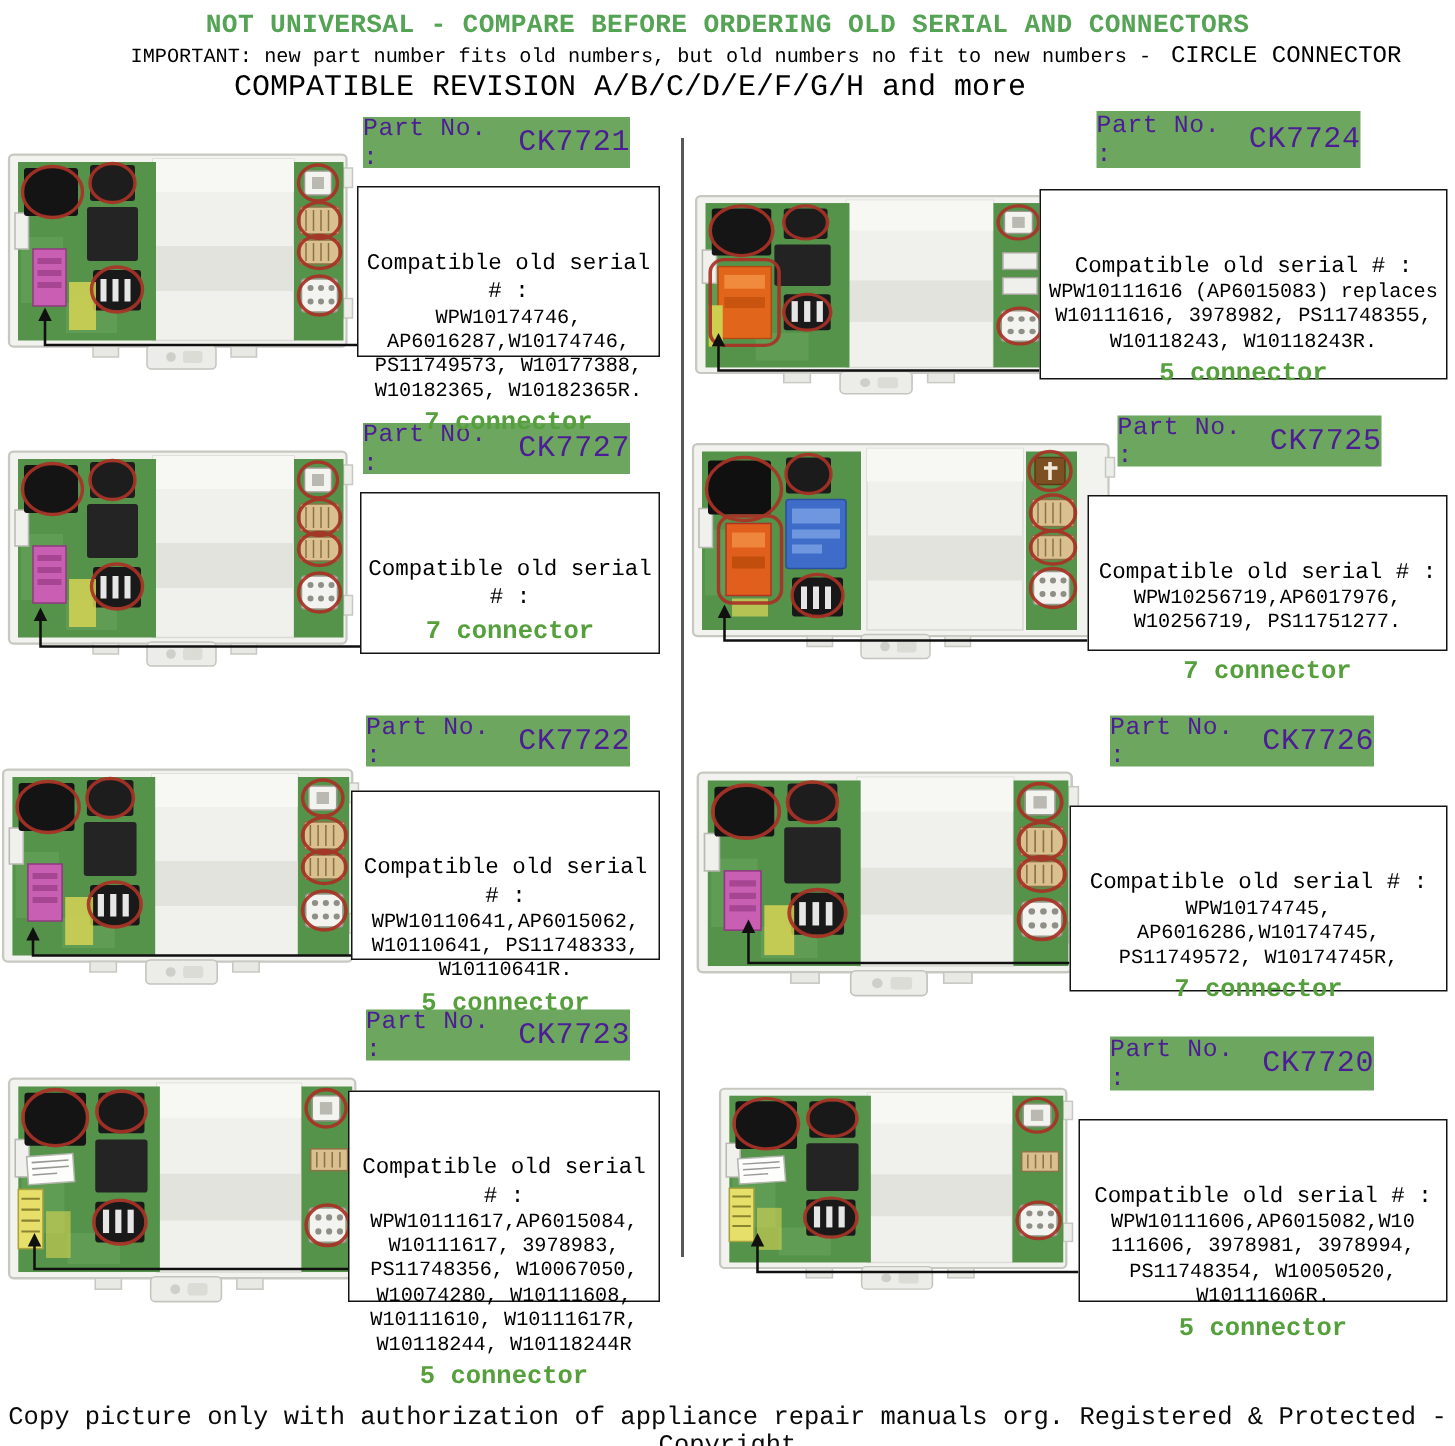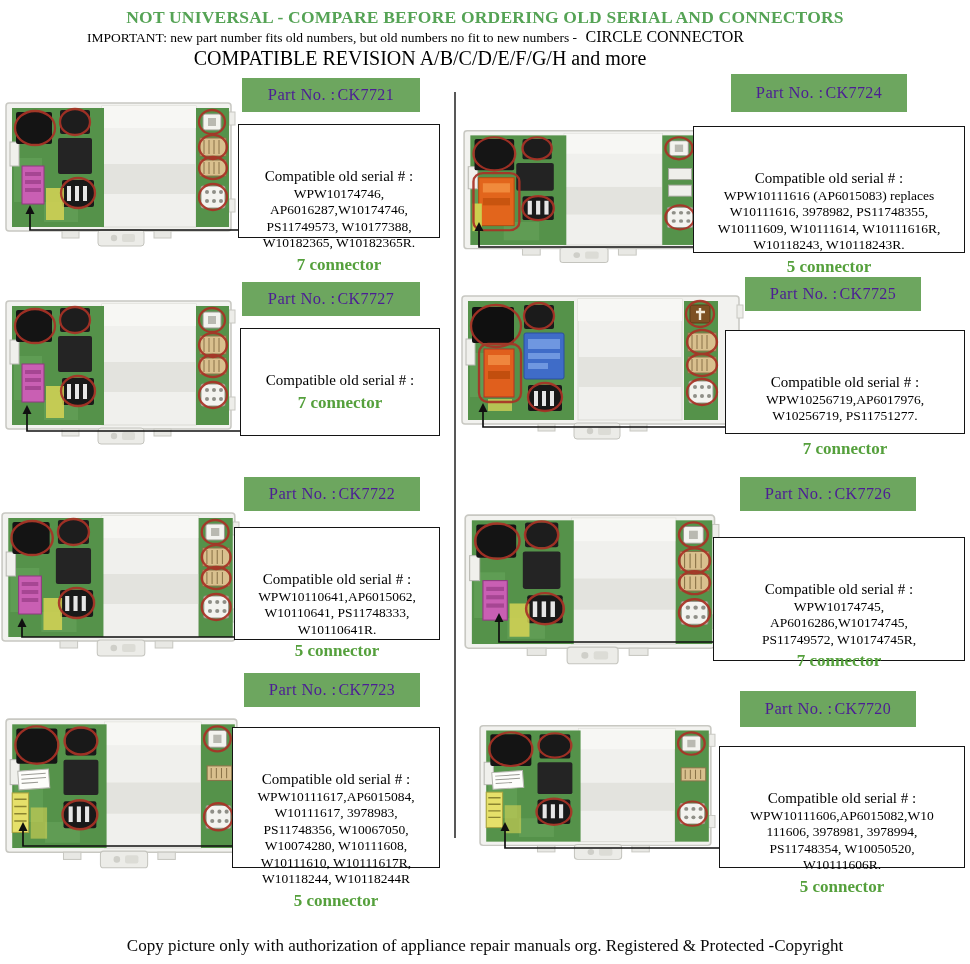--- a/index.html
+++ b/index.html
@@ -1,26 +1,26 @@
 <!DOCTYPE html>
 <html><head>
 <meta charset="utf-8">
 <style>
   html,body{margin:0;padding:0;background:#fff;}
   #canvas{position:relative;width:970px;height:964px;background:#ffffff;overflow:hidden;
-          font-family:Liberation Serif, serif;color:#000;}
+          font-family:Liberation Mono, monospace;color:#000;}
   .hdr-title{position:absolute;top:7px;left:0;width:100%;text-align:center;
              color:#55a355;font-weight:bold;font-size:17.5px;letter-spacing:.2px;}
   .hdr-important{position:absolute;top:28px;left:87px;font-size:13.5px;white-space:nowrap;}
   .hdr-important .circ{font-size:16px;margin-left:5px;}
   .hdr-revision{position:absolute;top:47px;left:0;width:840px;text-align:center;font-size:20px;}
   .part-label{position:absolute;background:#6da65f;color:#4c1d95;
               display:flex;align-items:center;justify-content:center;
               font-size:16.5px;letter-spacing:.4px;box-sizing:border-box;}
-  .part-label .pn{margin-left:2px;font-size:16px;}
+  .part-label .pn{margin-left:2px;font-size:20px;}
   .compat-box{position:absolute;background:#fff;border:1.7px solid #141414;
               box-sizing:border-box;text-align:center;padding-top:6px;z-index:3;}
   .compat-heading{font-size:15px;line-height:1.25;margin-top:36px;}
   .serial-line{font-size:13.5px;line-height:1.22;}
   .connector-line{font-size:17px;font-weight:bold;color:#55a03c;margin-top:3px;}
   .connector-line.gap{margin-top:14px;}
   .board{position:absolute;z-index:1;}
   .board svg{width:100%;height:100%;display:block;}
   #overlay{position:absolute;left:0;top:0;width:970px;height:964px;pointer-events:none;z-index:2;}
   .footer-line{position:absolute;left:0;width:100%;text-align:center;font-size:17px;color:#0a0a0a;}
@@ -360,21 +360,20 @@
       <g fill="none" stroke="#a93226" stroke-width="2.3" opacity=".92">
         <ellipse cx="208" cy="22" rx="13" ry="12"></ellipse>
         <ellipse cx="209" cy="97" rx="14" ry="13"></ellipse>
       </g>
   </svg>
       </div>
       <div class="compat-box" style="left: 693px; top: 126px; width: 272px; height: 127px;">
         <div class="compat-heading">Compatible old serial # :</div>
         <div class="serial-line">WPW10111616 (AP6015083) replaces</div>
         <div class="serial-line">W10111616, 3978982, PS11748355,</div>
-        <div class="serial-line">W10111609, W10111614, W10111616R,</div>
         <div class="serial-line">W10118243, W10118243R.</div>
         <div class="connector-line">5 connector</div>
       </div>
       <div class="part-label" style="left: 745px; top: 277px; width: 176px; height: 34px;">
         <span>Part No. :</span>
         <span class="pn">CK7725</span>
       </div>
       <div class="board" style="left: 460px; top: 293px; width: 284px; height: 152px;">
         <svg viewBox="0 0 284 152" preserveAspectRatio="none" xmlns="http://www.w3.org/2000/svg">
 

